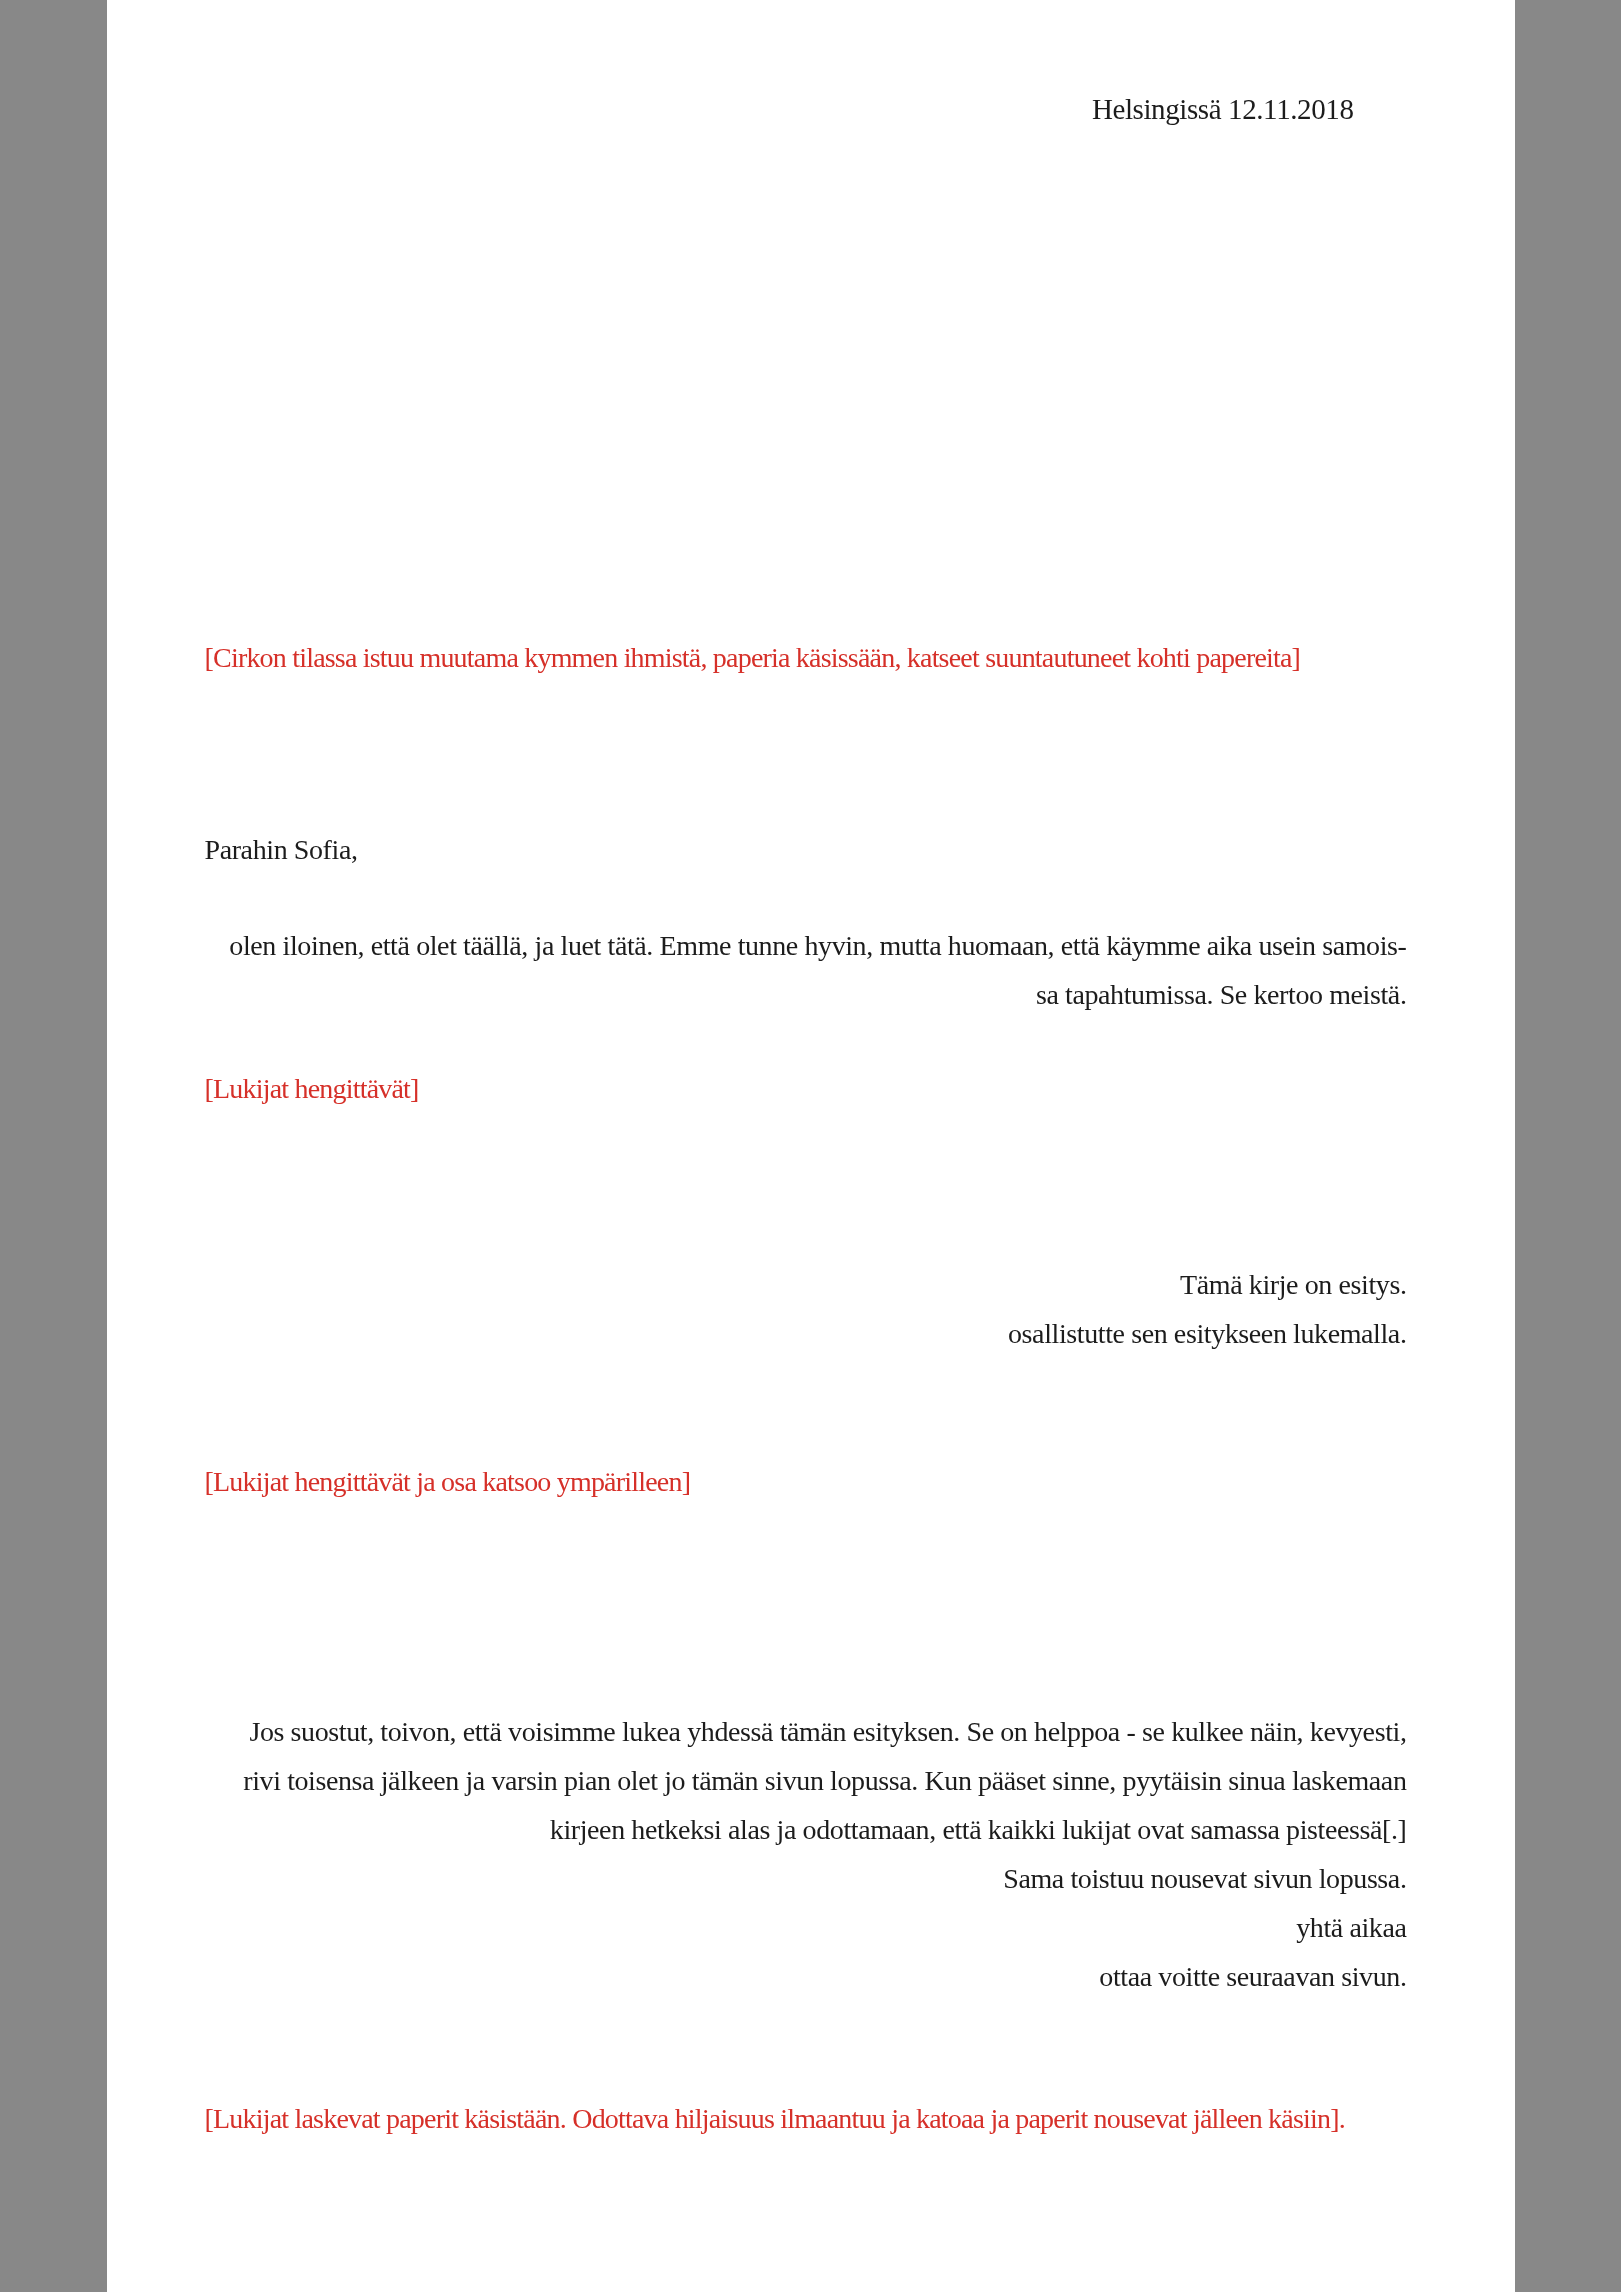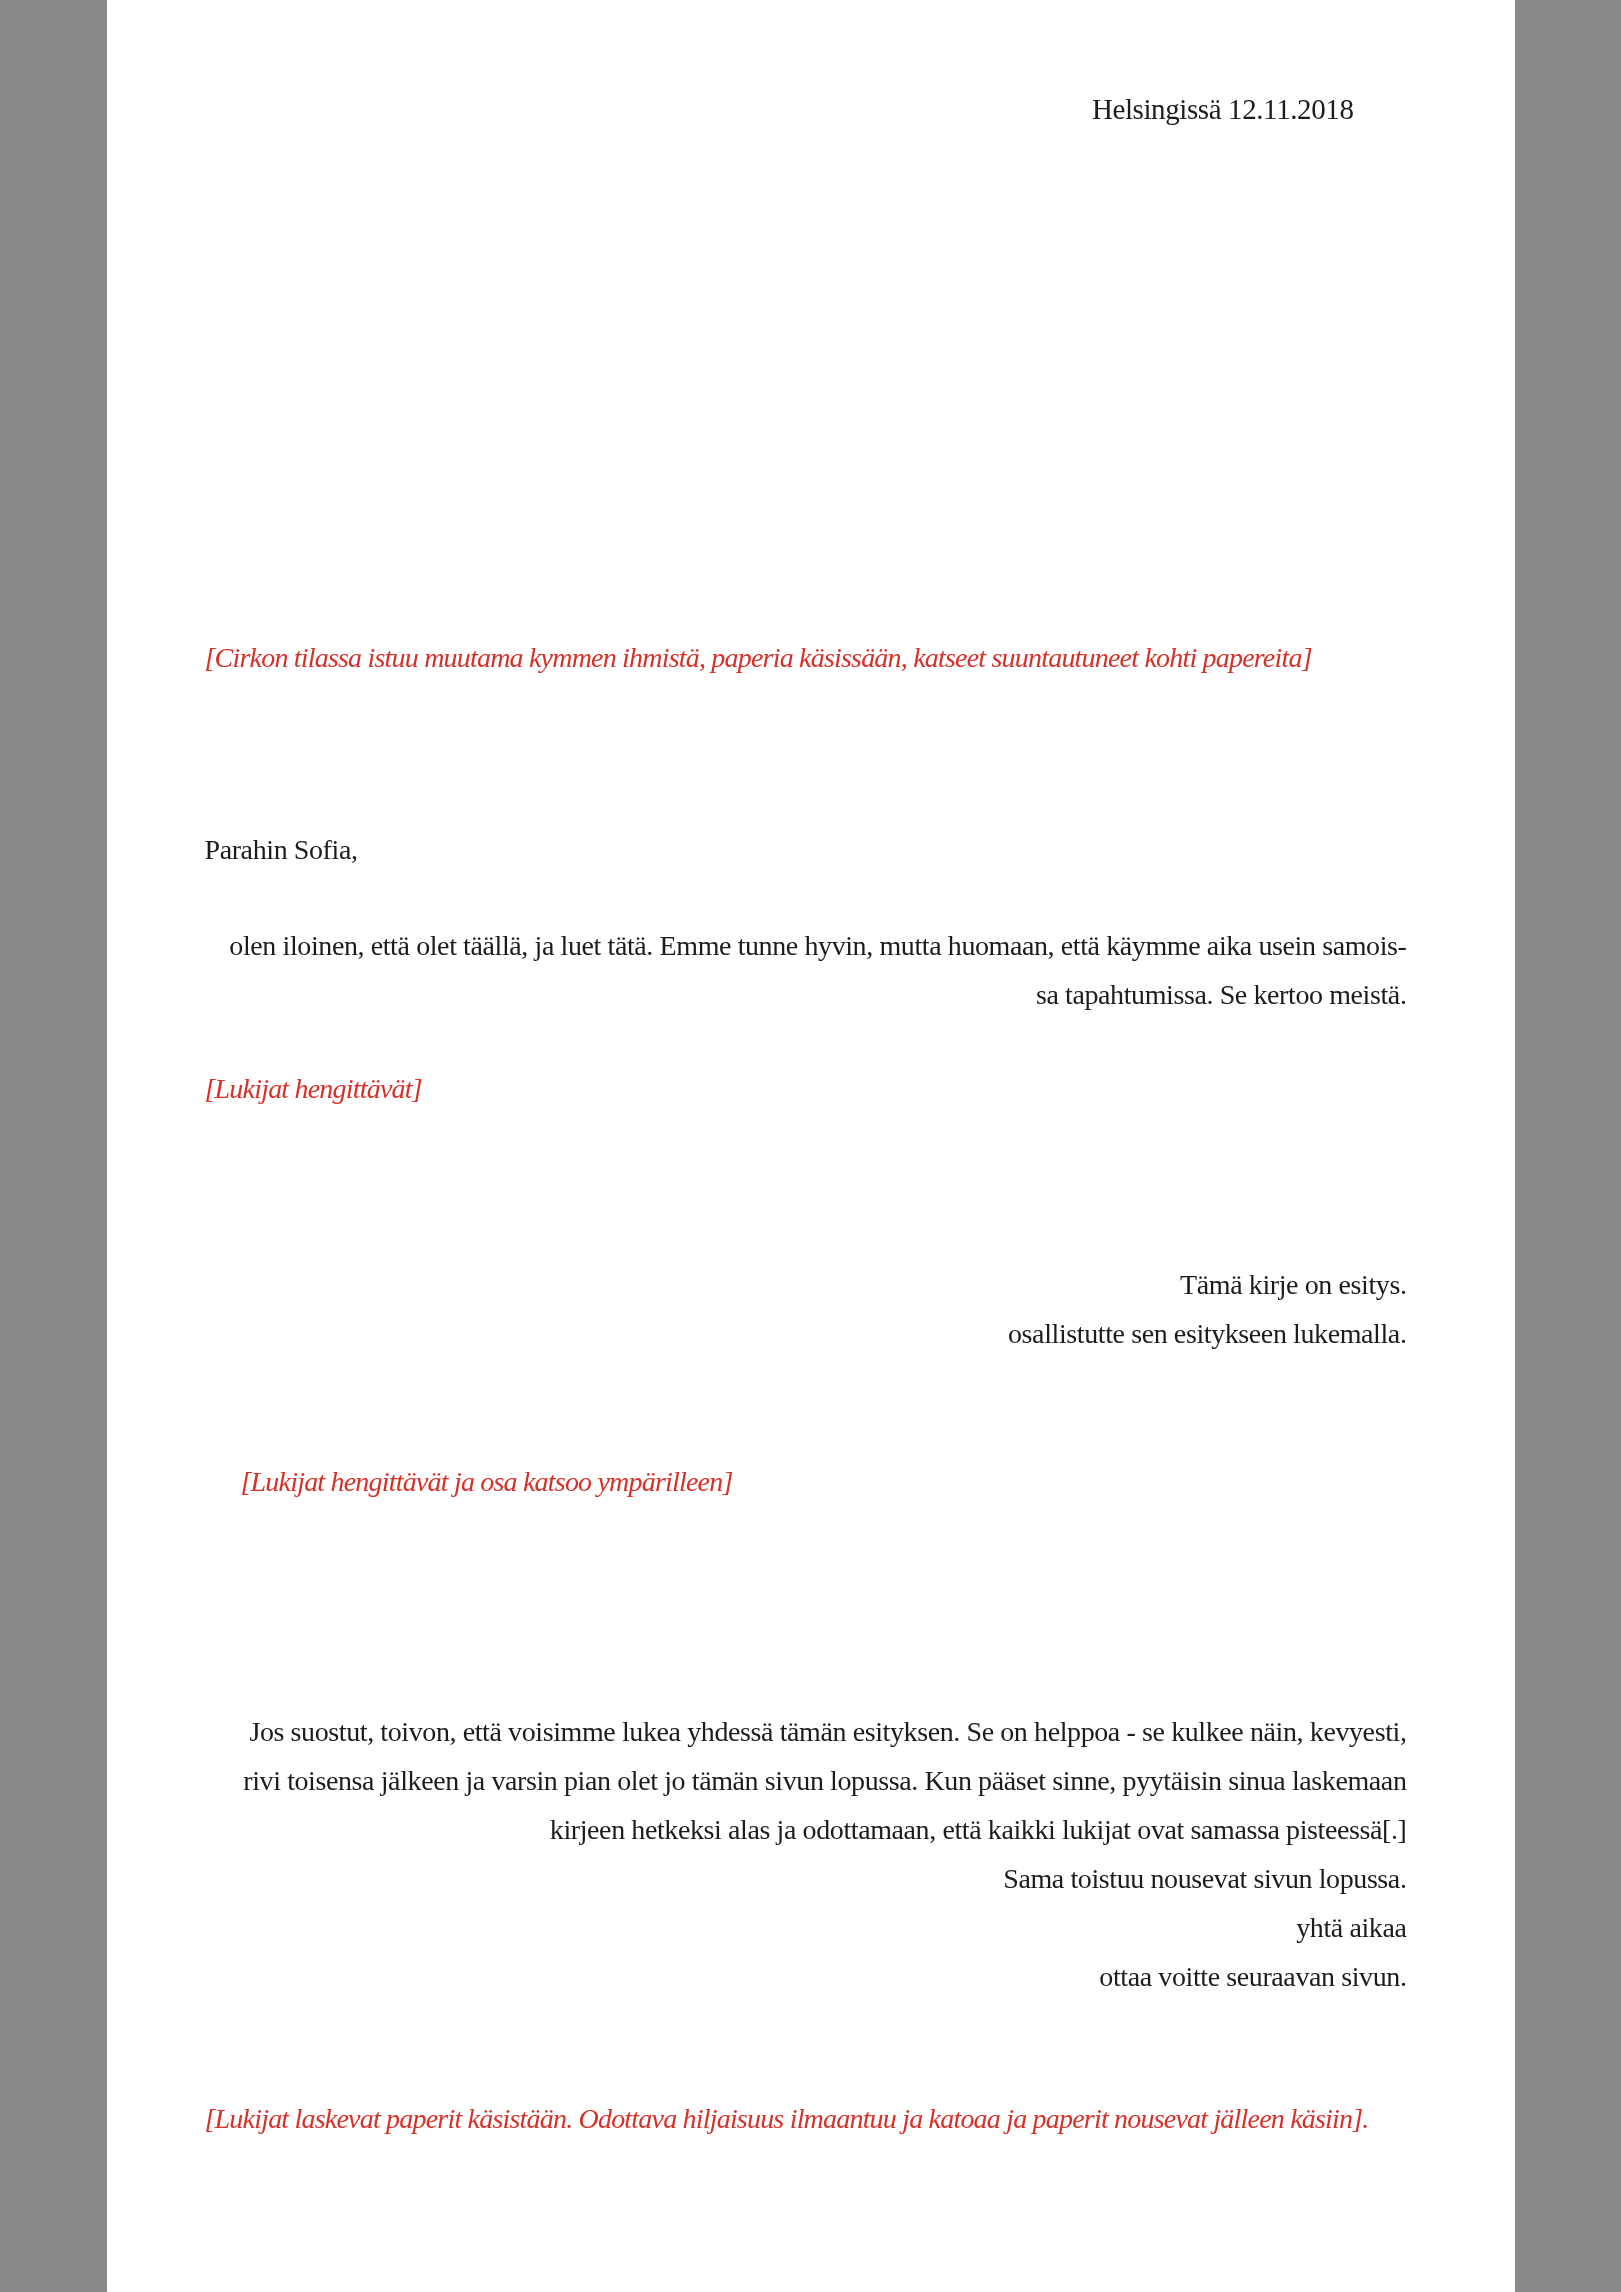--- a/index.html
+++ b/index.html
@@ -38,30 +38,29 @@
     position: absolute;
     top: 90px;
     right: 161px;
     left: auto;
     font-size: 29px;
     line-height: 39px;
     white-space: nowrap;
   }
   .stage {
     color: var(--red);
-    font-style: italic;
     letter-spacing: -0.8px;
     white-space: nowrap;
   }
   .stage-opening   { top: 633px; }
   .salutation      { top: 825px; }
   .para-1          { top: 921px; }
   .stage-breath    { top: 1064px; }
   .para-2          { top: 1260px; }
-  .stage-breathlook{ top: 1457px; margin-left: 36px; }
+  .stage-breathlook{ top: 1457px; }
   .para-3          { top: 1707px; }
   .stage-closing   { top: 2094px; }
 </style>
 </head>
 <body>
 
 <div class="page">
 
   <div class="dateline">Helsingissä 12.11.2018</div>
 

